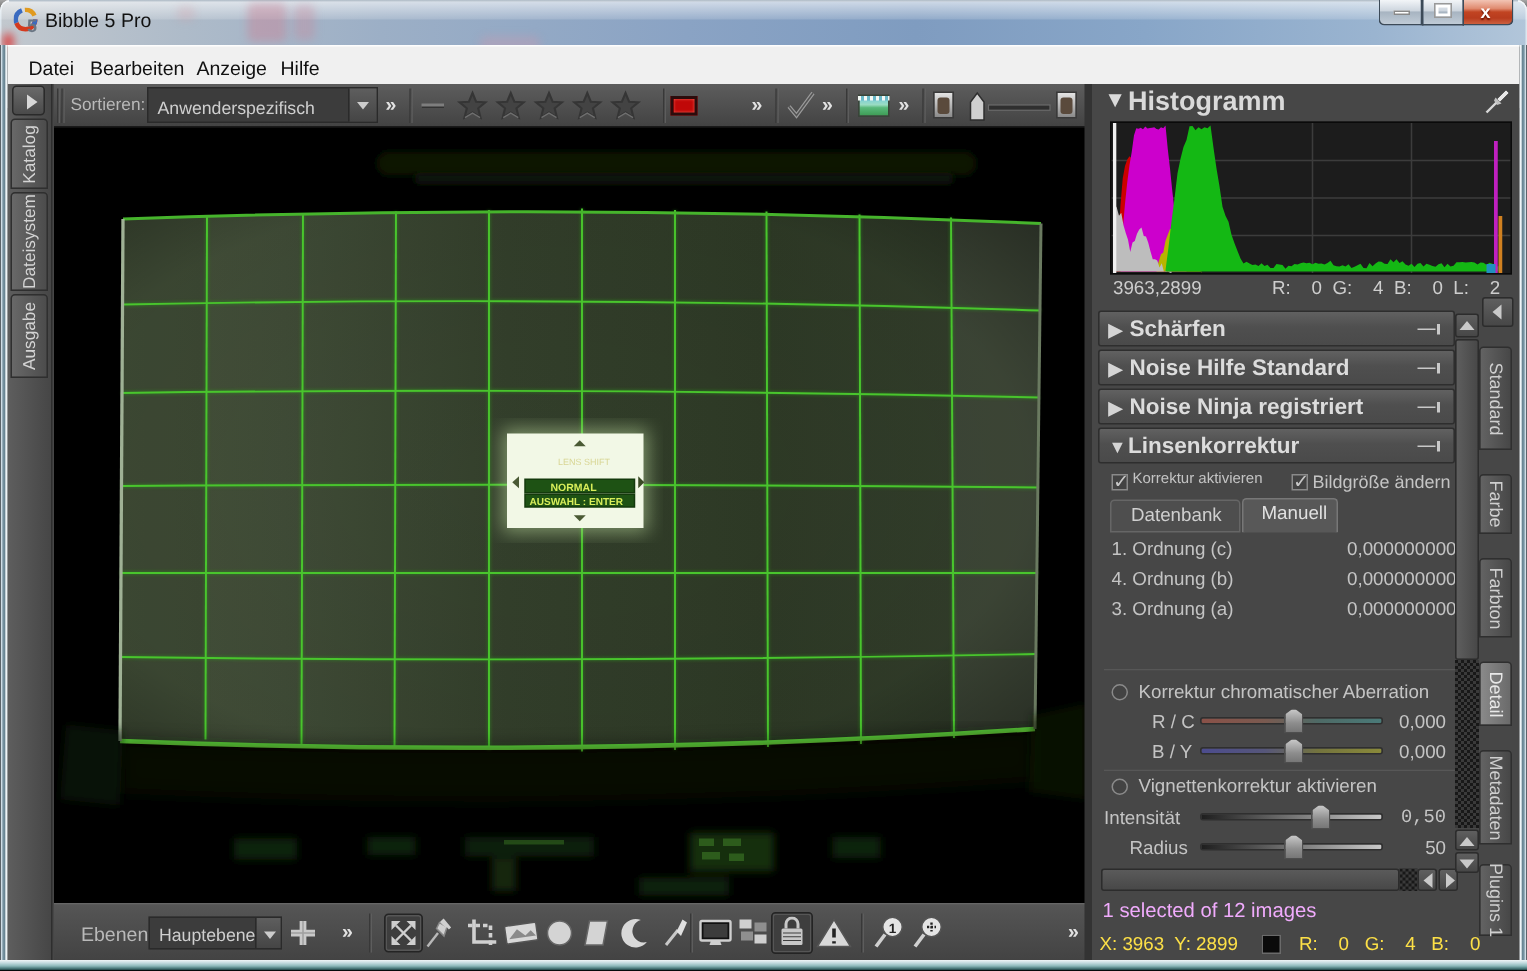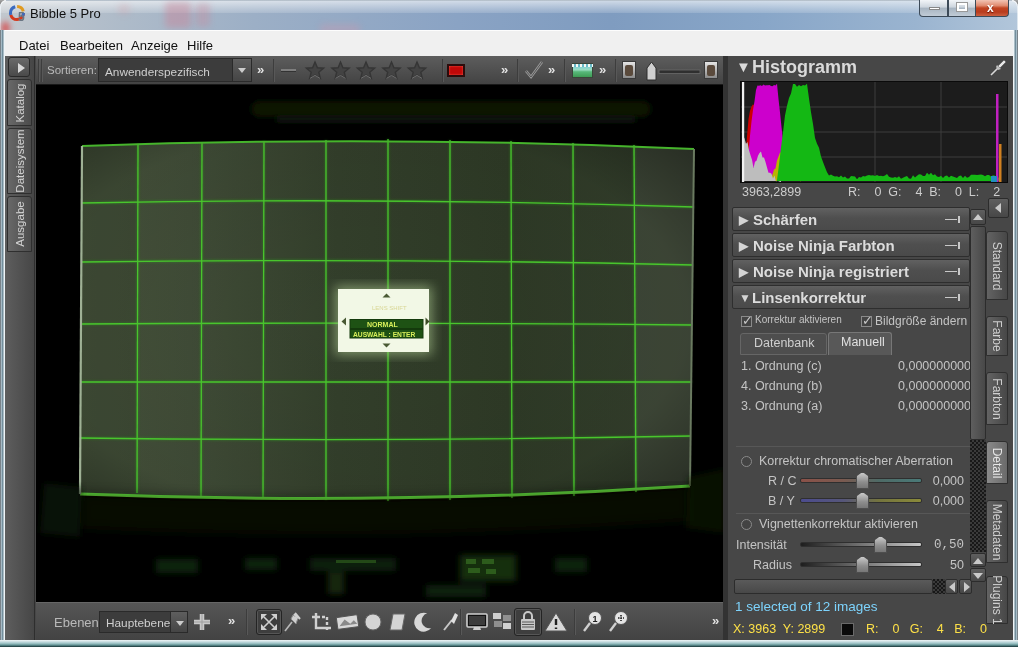--- a/index.html
+++ b/index.html
@@ -424,21 +424,21 @@
     <div class="ptext" style="left:14px;top:129px;color:#cdcdcd;">3963,2899</div>
     <div class="ptext" style="left:120px;top:129px;color:#cdcdcd;">R:&nbsp;&nbsp;&nbsp;&nbsp;0&nbsp;&nbsp;G:&nbsp;&nbsp;&nbsp;&nbsp;4&nbsp;&nbsp;B:&nbsp;&nbsp;&nbsp;&nbsp;0&nbsp;&nbsp;L:&nbsp;&nbsp;&nbsp;&nbsp;2</div>
 
     <div class="phead" style="top:151px;">
         <span class="tri">▶</span>
         <span class="cap">Schärfen</span>
         <span class="endi"></span>
       </div>
     <div class="phead" style="top:177px;">
         <span class="tri">▶</span>
-        <span class="cap">Noise Ninja Farbton</span>
+        <span class="cap">Noise Hilfe Standard</span>
         <span class="endi"></span>
       </div>
     <div class="phead" style="top:203px;">
         <span class="tri">▶</span>
         <span class="cap">Noise Ninja registriert</span>
         <span class="endi"></span>
       </div>
     <div class="phead" style="top:229px;">
         <span class="tri">▼</span>
         <span class="cap" style="left:19px;">Linsenkorrektur</span>
@@ -523,18 +523,18 @@
     <div class="vtabR" style="top:385px;height:43px;background:linear-gradient(to right,#8a8a8a,#6a6a6a);color:#e8e8e8;">
         <div>Detail</div>
       </div>
     <div class="vtabR" style="top:444px;height:63px;">
         <div>Metadaten</div>
       </div>
     <div class="vtabR" style="top:520px;height:48px;">
         <div>Plugins 1</div>
       </div>
 
-    <div class="ptext" style="left:7px;top:543px;font-size:13.5px;color:#7dd3fc;">1 selected of 12 images</div>
+    <div class="ptext" style="left:7px;top:543px;font-size:13.5px;color:#f0abfc;">1 selected of 12 images</div>
     <div class="ptext dim" style="left:5px;top:566px;">X: 3963&nbsp; Y: 2899</div>
     <div style="position:absolute;left:113px;top:567px;width:13px;height:13px;background:#0a0a0a;border:1px solid #6a6a6a;"></div>
     <div class="ptext dim" style="left:138px;top:566px;">R:&nbsp;&nbsp;&nbsp;&nbsp;0&nbsp;&nbsp;&nbsp;G:&nbsp;&nbsp;&nbsp;&nbsp;4&nbsp;&nbsp;&nbsp;B:&nbsp;&nbsp;&nbsp;&nbsp;0</div>
   </div>
 </div>
 
 </body></html>

